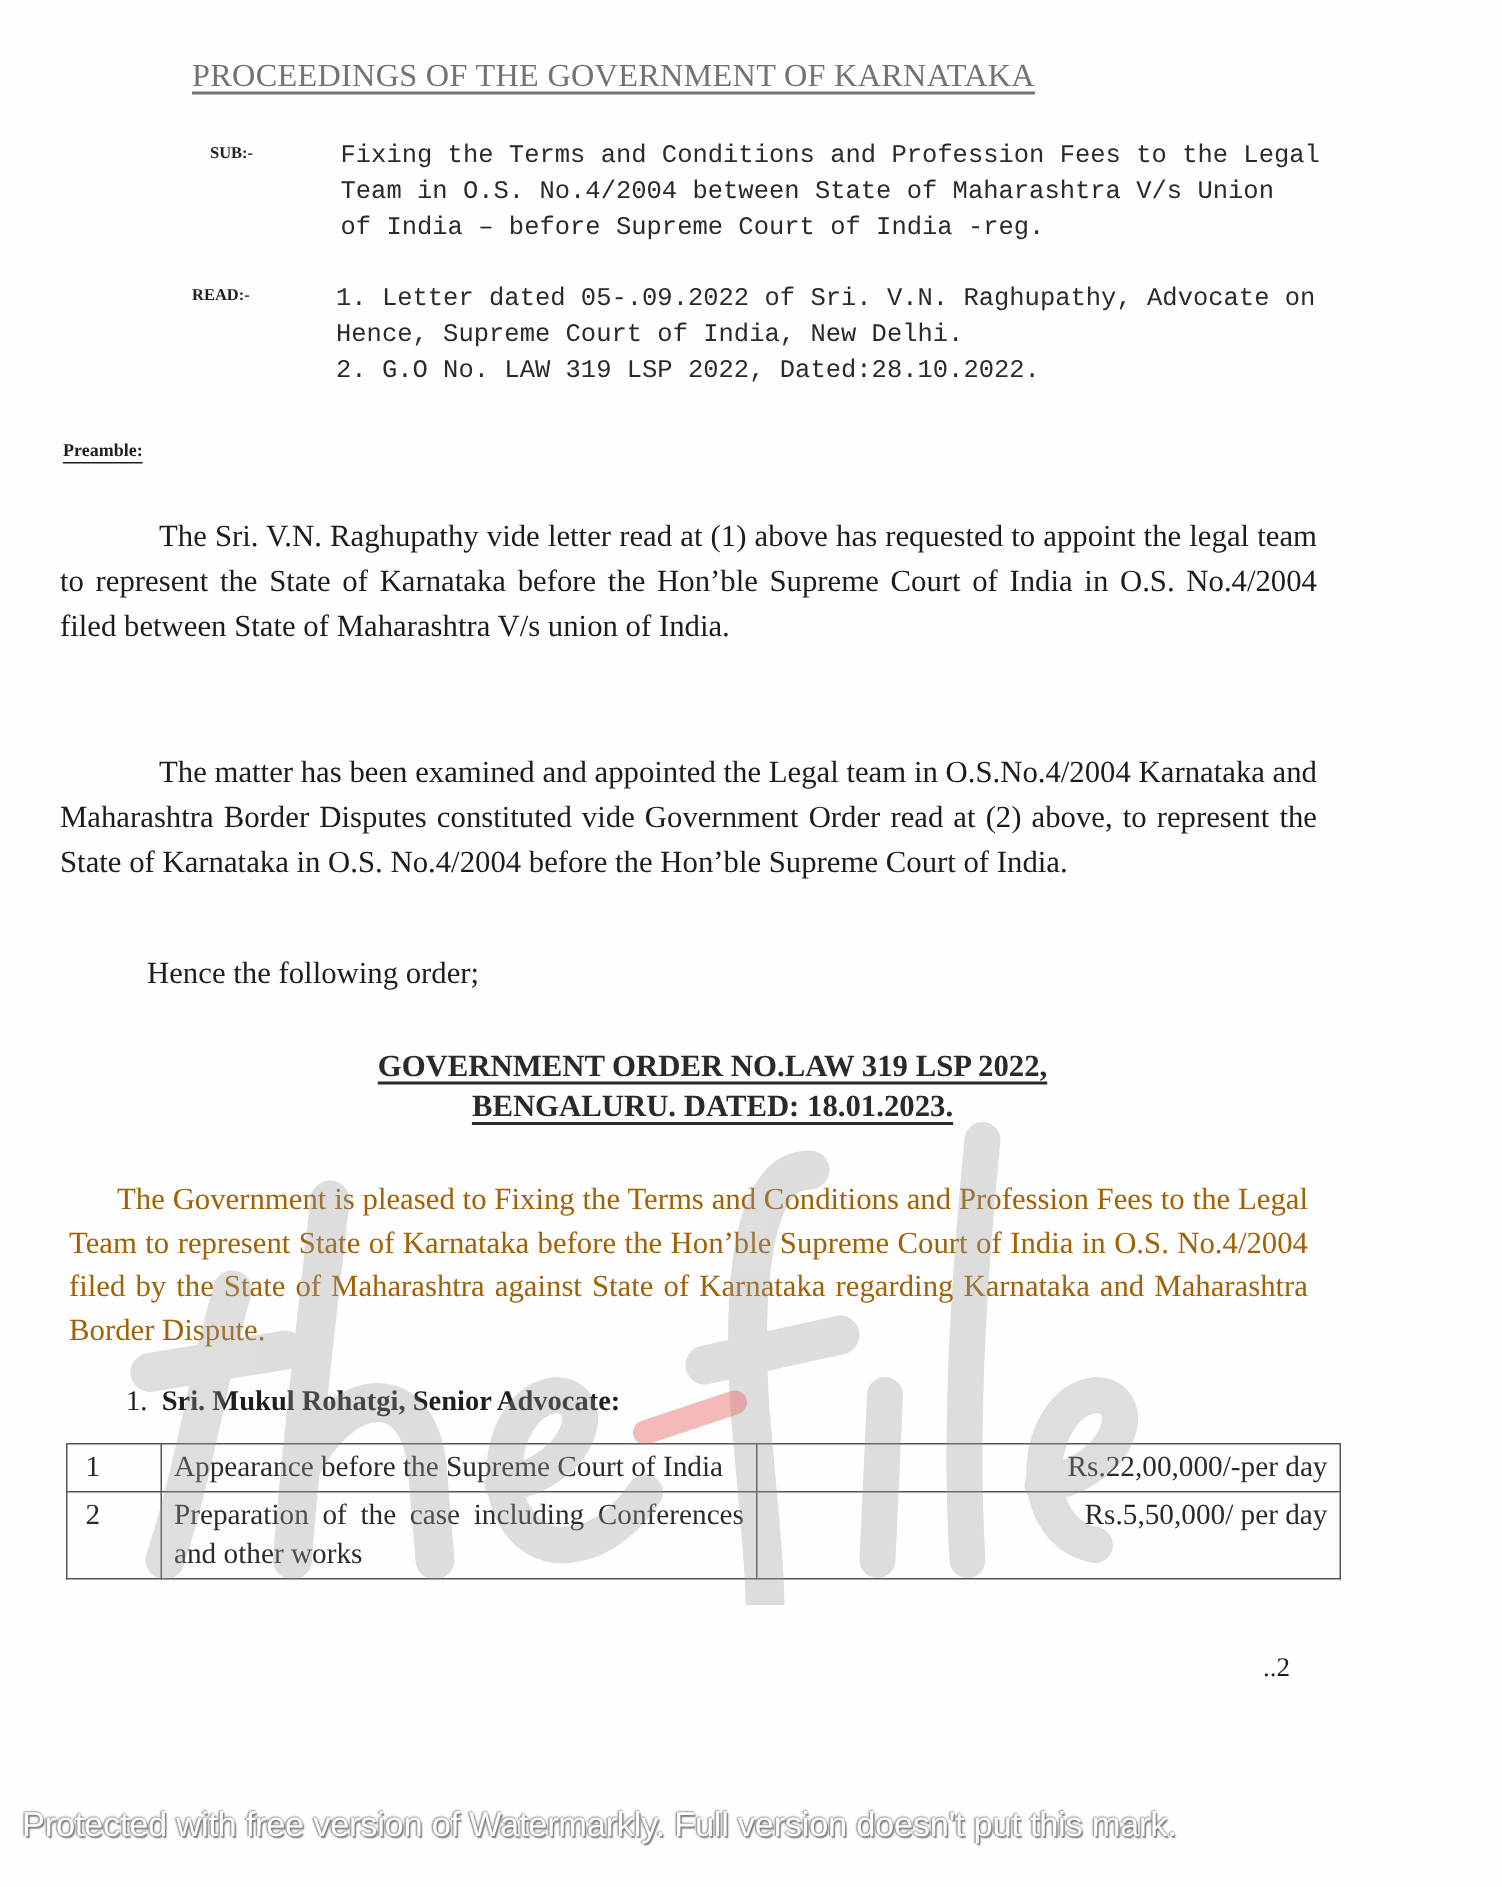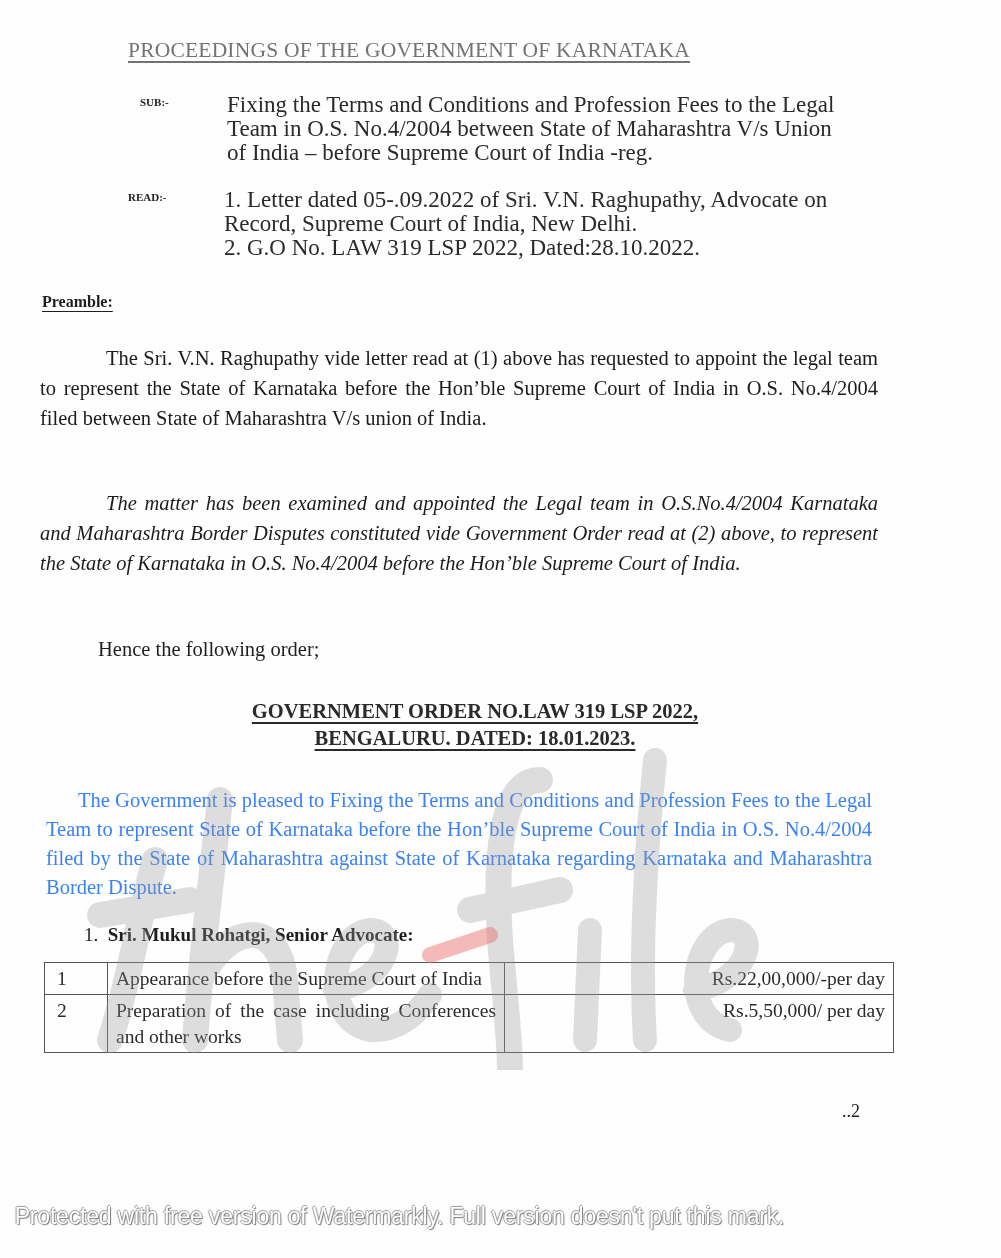--- a/index.html
+++ b/index.html
@@ -11,51 +11,51 @@
     }
     .page { position: absolute; inset: 0; }
     .abs { position: absolute; white-space: nowrap; }
 
     .title {
       left: 128px; top: 38px; font-size: 21.5px; letter-spacing: 0.2px;
       text-decoration: underline; text-decoration-thickness: 2px; text-underline-offset: 4px;
       color: #737373;
     }
     .label { font-weight: bold; font-size: 11px; color: #222; }
-    .meta { font-size: 23px; line-height: 24px; color: #2a2a2a; }
+    .meta { font-size: 17px; line-height: 24px; color: #2a2a2a; font-family: Liberation Mono, monospace; }
     .sub-label { left: 140px; top: 96px; }
     .sub-text { left: 227px; top: 93px; }
     .read-label { left: 128px; top: 191px; }
     .read-text { left: 224px; top: 188px; }
 
     .preamble {
-      left: 42px; top: 293px; font-weight: bold; font-size: 16px;
+      left: 42px; top: 293px; font-weight: bold; font-size: 12px;
       text-decoration: underline; text-underline-offset: 4px;
     }
     .para {
       position: absolute; left: 40px; width: 838px;
       font-size: 20.5px; line-height: 30px; text-align: justify;
       text-align-last: left; text-indent: 66px; color: #1c1c1c;
     }
     .p1 { top: 343px; }
-    .p2 { top: 488px; font-style: italic; }
+    .p2 { top: 500px; }
     .hence { left: 98px; top: 638px; font-size: 20.5px; }
 
     .go-title {
       position: absolute; left: 150px; width: 650px; top: 698px;
       text-align: center; font-weight: bold; font-size: 20.5px; line-height: 27px;
       color: #2a2a2a;
       font-family: Liberation Serif, serif;
     }
     .go-title span { text-decoration: underline; text-underline-offset: 4px; text-decoration-thickness: 2px; }
 
     .p3 {
       position: absolute; left: 46px; width: 826px; top: 786px;
       font-size: 20.5px; line-height: 29px; text-align: justify; text-align-last: left;
-      text-indent: 32px; color: #3b82f6;
+      text-indent: 32px; color: #a16207;
     }
 
     .advocate { left: 84px; top: 924px; font-size: 19px; }
     .advocate b { font-weight: bold; }
 
     table.fees {
       position: absolute; left: 44px; top: 962px; width: 850px;
       border-collapse: collapse; font-size: 19.5px; color: #2a2a2a;
     }
     table.fees td { border: 1.5px solid #555; vertical-align: top; padding: 3px 8px 2px 8px; line-height: 26px; }
@@ -87,21 +87,21 @@
   <div class="abs label sub-label">SUB:-</div>
   <div class="abs meta sub-text">
     <div>Fixing the Terms and Conditions and Profession Fees to the Legal</div>
     <div>Team in O.S. No.4/2004 between State of Maharashtra V/s Union</div>
     <div>of  India – before Supreme Court of India -reg.</div>
   </div>
 
   <div class="abs label read-label">READ:-</div>
   <div class="abs meta read-text">
     <div>1. Letter dated 05-.09.2022 of Sri. V.N. Raghupathy, Advocate on</div>
-    <div>Record, Supreme Court of India, New Delhi.</div>
+    <div>Hence, Supreme Court of India, New Delhi.</div>
     <div>2. G.O No. LAW  319 LSP 2022,  Dated:28.10.2022.</div>
   </div>
 
   <div class="abs preamble">Preamble:</div>
   <div class="para p1">The Sri. V.N. Raghupathy vide letter read at (1) above has requested to appoint the legal team to represent the State of Karnataka before the Hon’ble Supreme Court of India in O.S. No.4/2004 filed between State of Maharashtra V/s union of India.</div>
   <div class="para p2">The matter has been examined and appointed the Legal team in O.S.No.4/2004 Karnataka and Maharashtra Border Disputes constituted vide Government Order read at (2) above, to represent the State of Karnataka in O.S. No.4/2004 before the Hon’ble Supreme Court of India.</div>
   <div class="abs hence">Hence the following order;</div>
 
   <div class="go-title">
     <div><span>GOVERNMENT ORDER NO.LAW 319 LSP 2022,</span></div>

